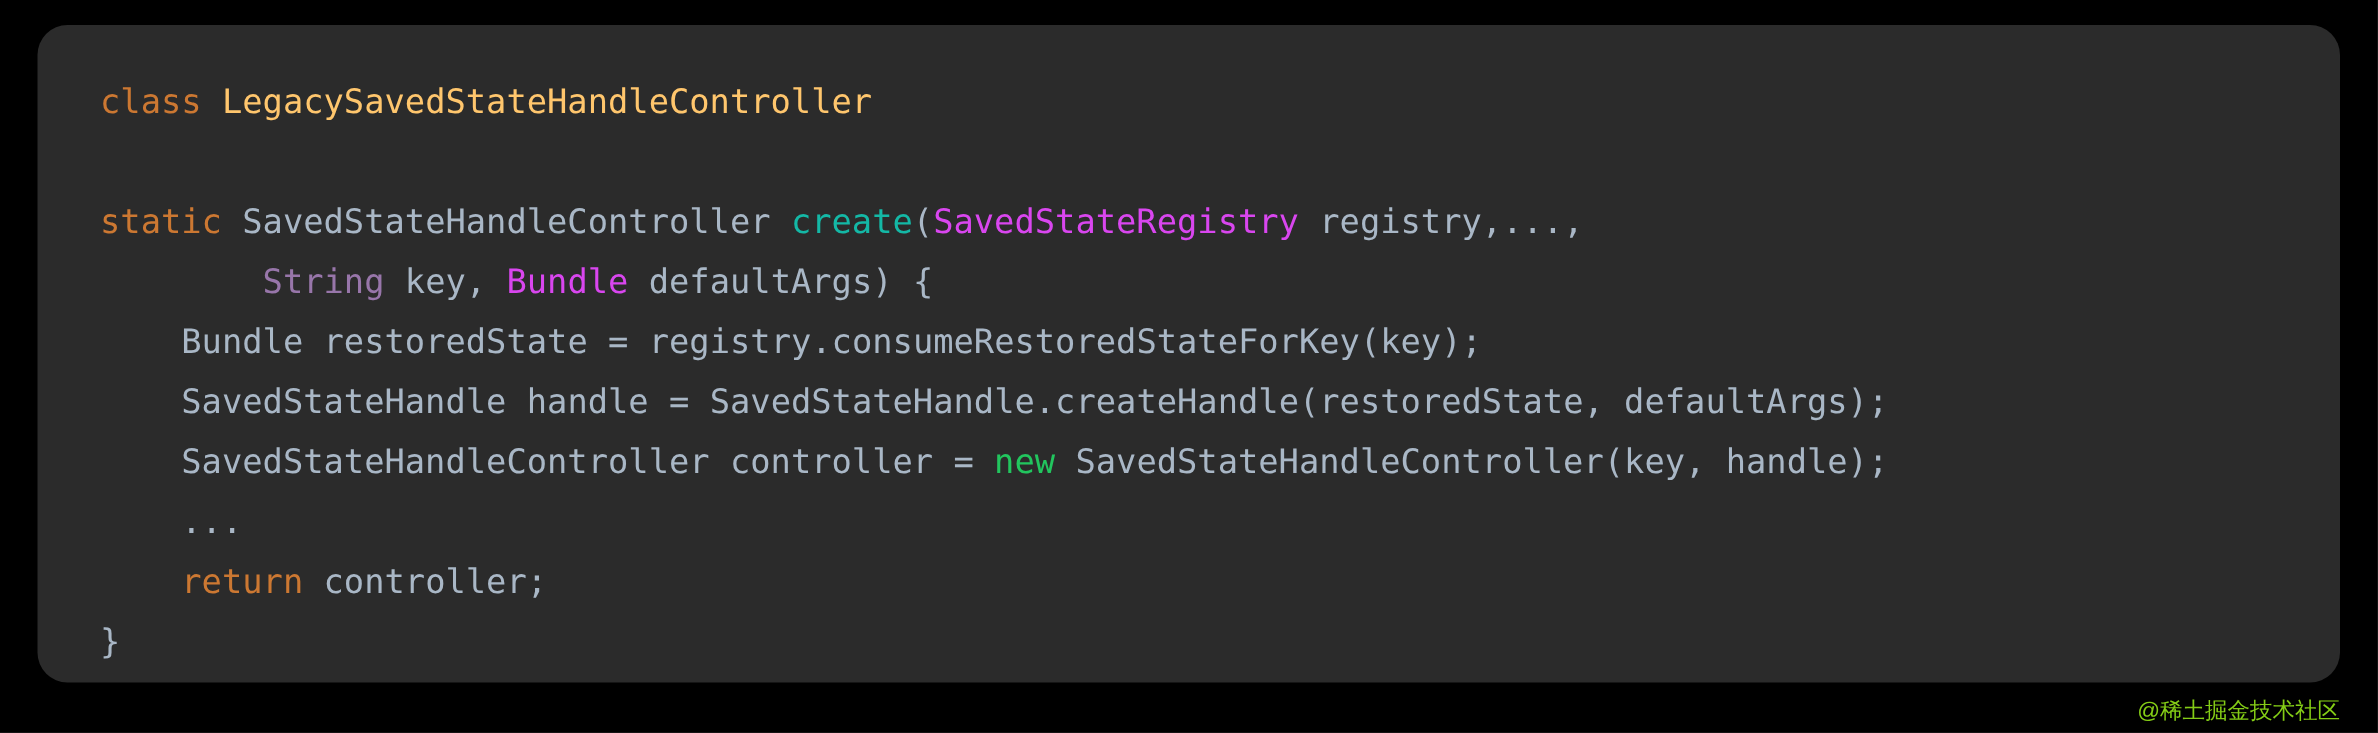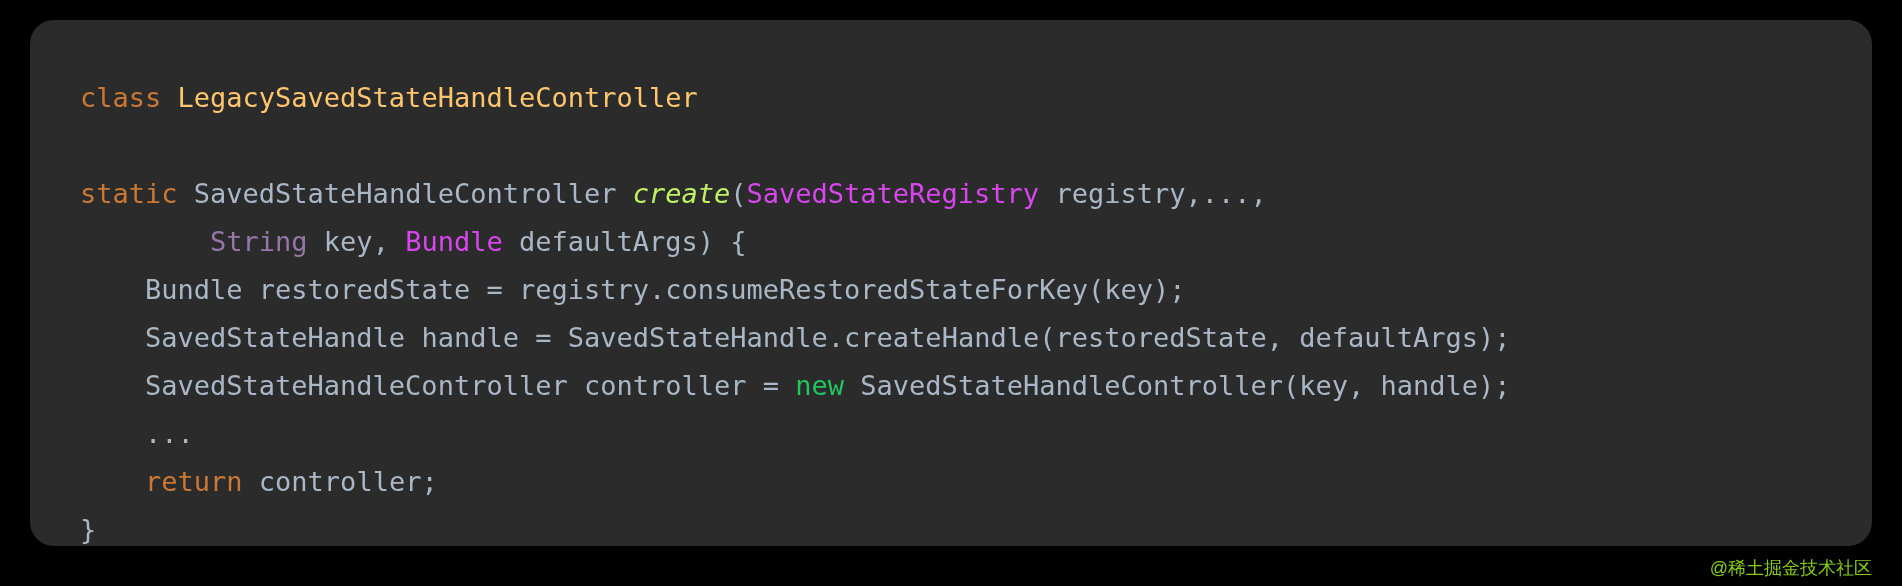--- a/index.html
+++ b/index.html
@@ -11,37 +11,37 @@
       background: #000;
       width: 1902px;
       height: 586px;
       padding: 20px 30px 10px 30px;
       font-family: 'SF Mono', 'Monaco', 'Menlo', 'Consolas', monospace;
       position: relative;
     }
     .code-block {
       background: #2b2b2b;
       border-radius: 24px;
-      padding: 54px 50px 38px 50px;
+      padding: 38px 50px 38px 50px;
       width: 100%;
       height: calc(100% - 30px);
       overflow: hidden;
     }
     .code-line {
       font-size: 27px;
       line-height: 48px;
       white-space: pre;
       color: #a9b7c6;
     }
     .kw-class { color: #cc7832; }
     .kw-static { color: #cc7832; margin-top: 42px; }
     .kw-new { color: #22c55e; }
     .kw-return { color: #cc7832; }
     .class-name-decl { color: #ffc66d; }
-    .method-name { color: #bef264; font-style: italic; }
+    .method-name { color: #14b8a6; }
     .type-name { color: #a9b7c6; }
     .param-type { color: #d946ef; }
     .string-type { color: #9876aa; text-align: center; }
     .identifier { color: #a9b7c6; }
     .punct { color: #a9b7c6; }
     .dots { color: #a9b7c6; }
     .watermark {
       position: absolute;
       bottom: 6px;
       right: 30px;

